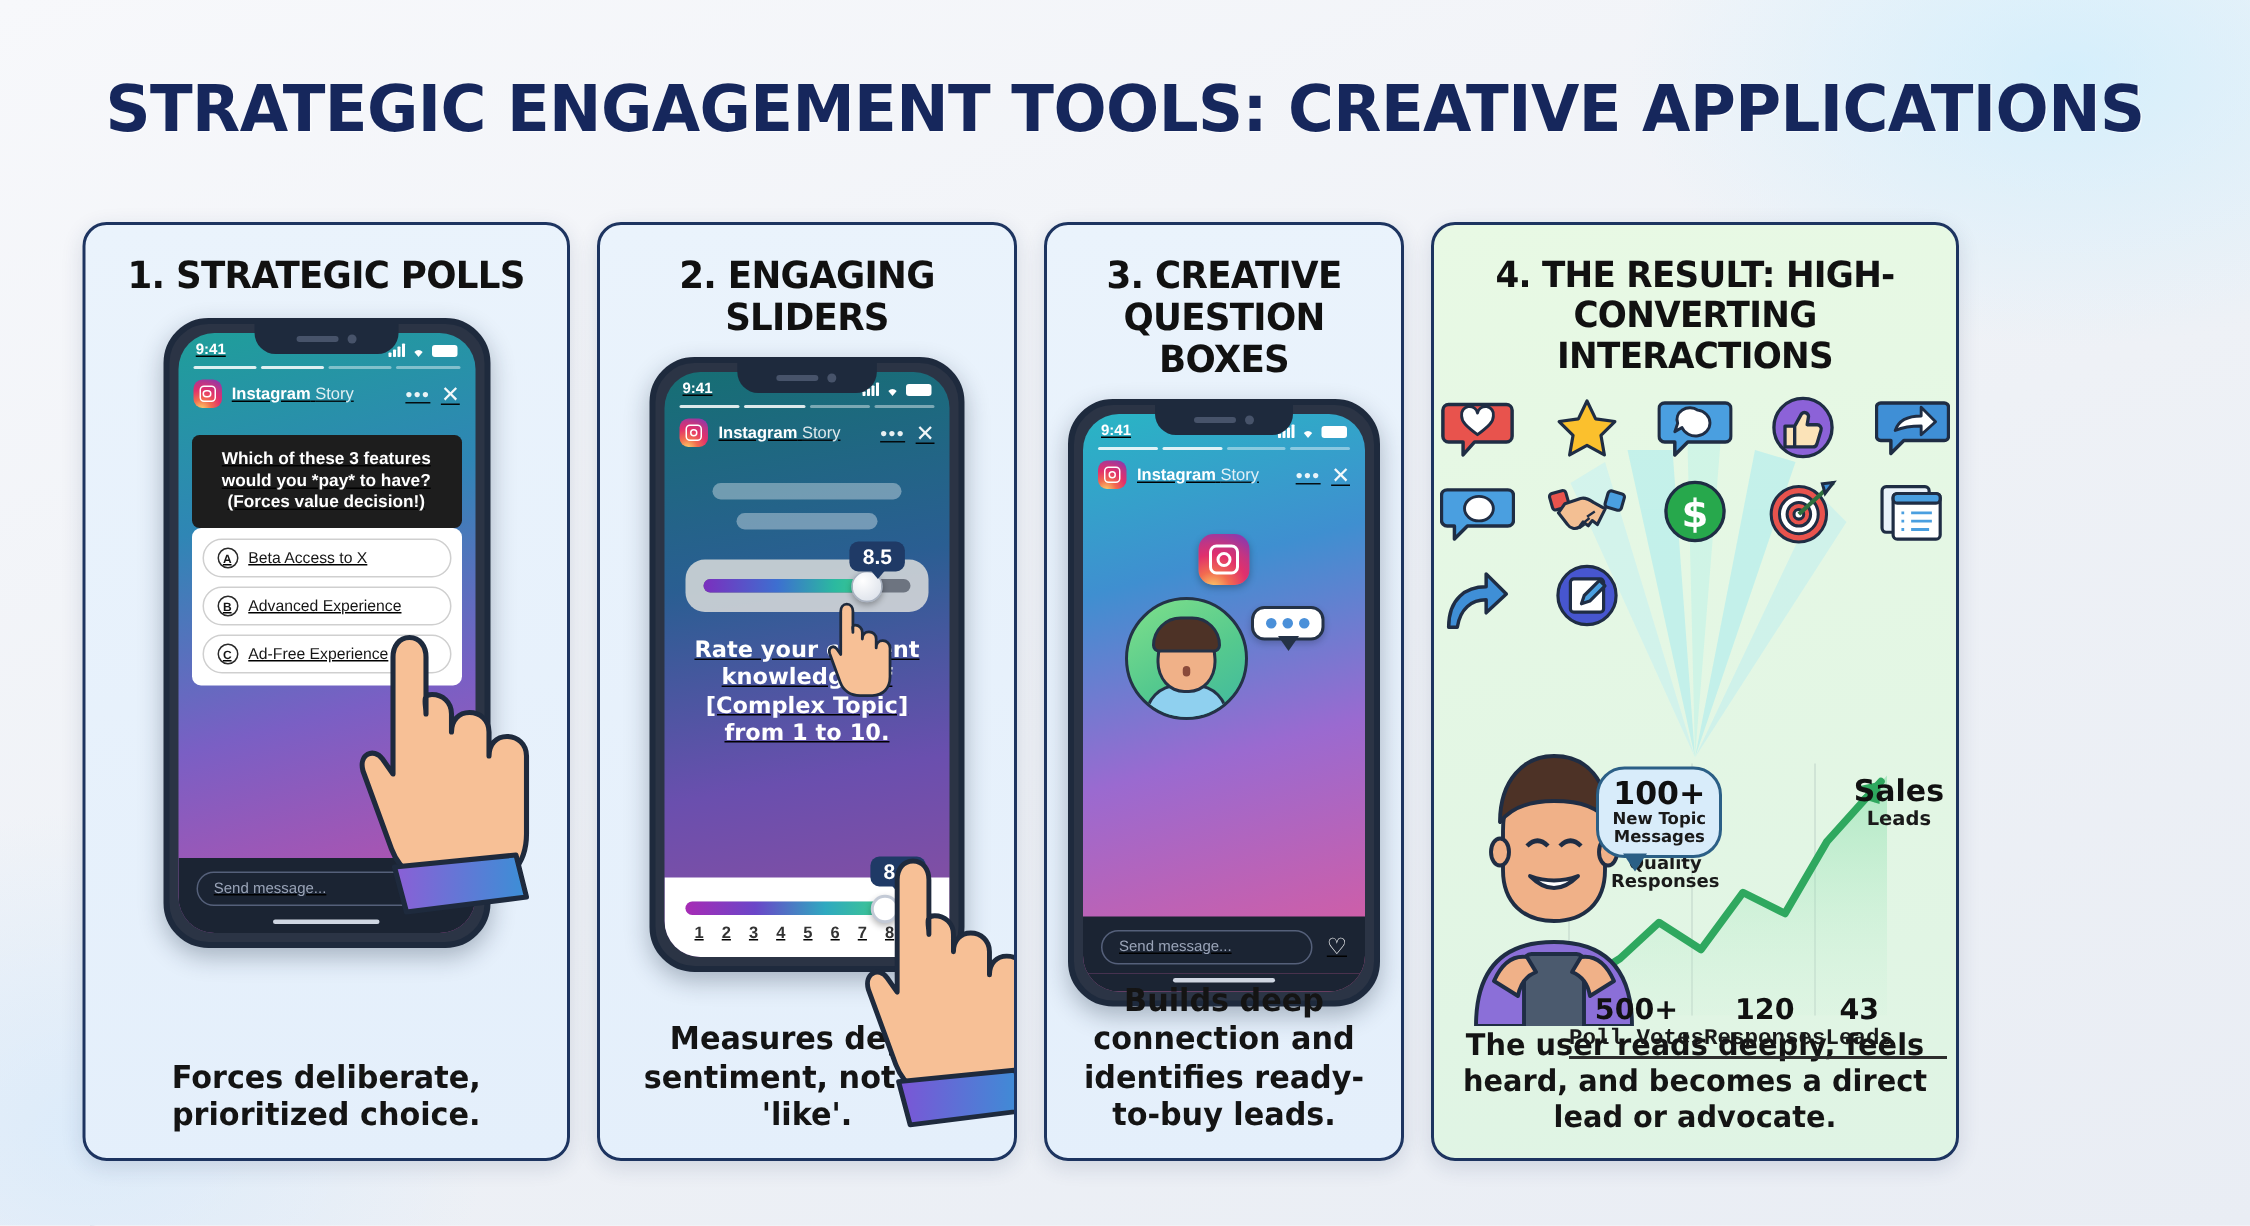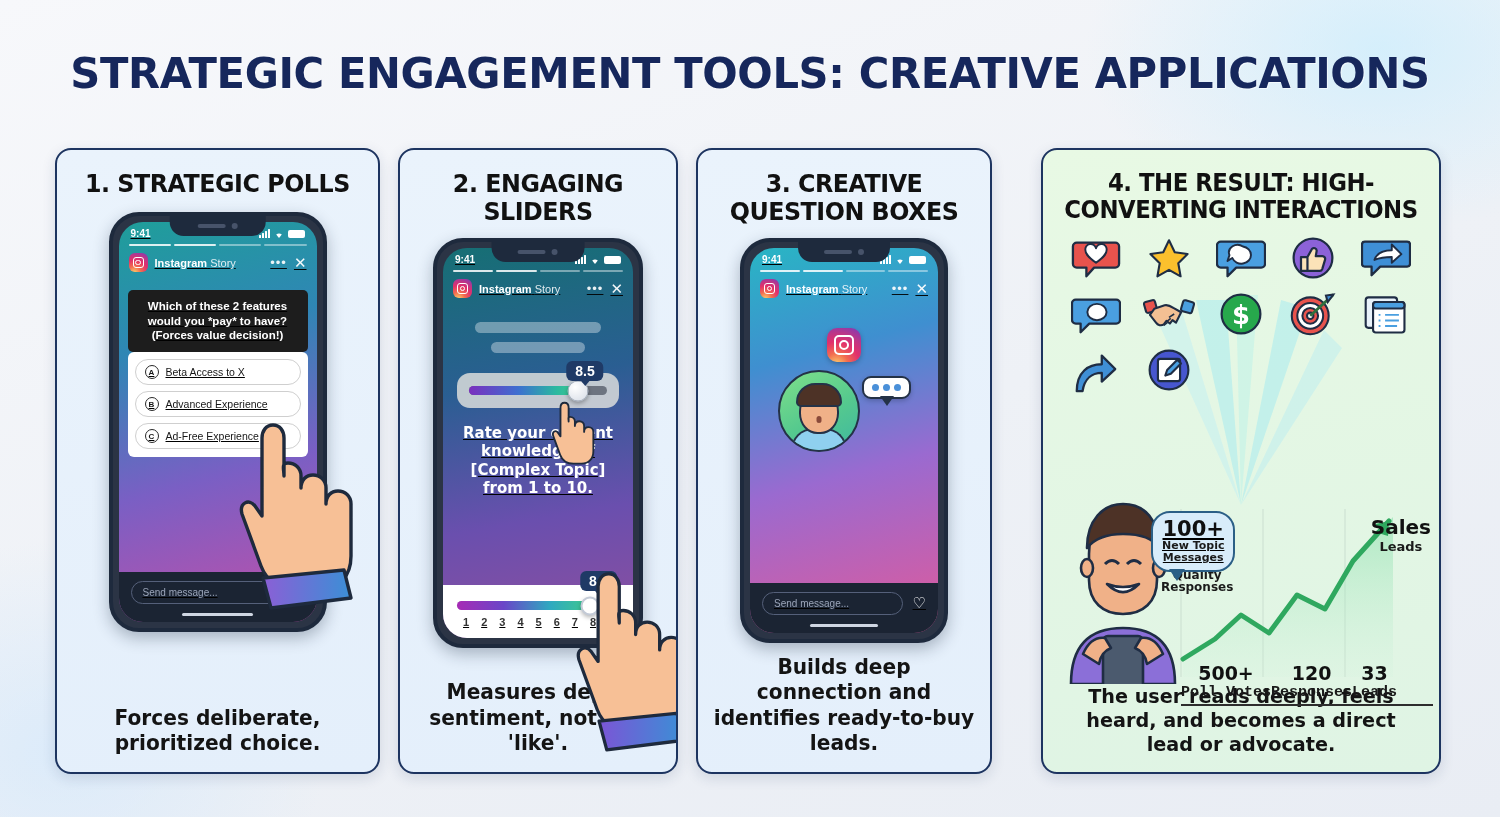--- a/index.html
+++ b/index.html
@@ -44,22 +44,22 @@
     border: 2.5px solid #1d3460;
     border-radius: 16px;
     position: relative;
     overflow: hidden;
     box-shadow: 0 4px 14px rgba(30,50,90,.14);
     display: flex; flex-direction: column; align-items: center;
   }
   .p1, .p2, .p3 { background: linear-gradient(175deg,#eaf3fc 0%, #e4effb 100%); }
   .p1 { width: 325px; }
   .p2 { width: 280px; }
-  .p3 { width: 296px; }
-  .p4 { width: 400px; background: linear-gradient(170deg,#e8f9e4 0%,#dff4e4 100%); margin-left: 31px; }
+  .p3 { width: 240px; }
+  .p4 { width: 352px; background: linear-gradient(170deg,#e8f9e4 0%,#dff4e4 100%); }
 
   .ptitle {
     margin-top: 20px;
     text-align: center;
     font-size: 25px; font-weight: 800;
     color: #111;
     line-height: 1.12;
     letter-spacing: -0.5px;
     font-family: "DejaVu Sans", sans-serif;
     transform: scaleX(.95);
@@ -313,21 +313,21 @@
   .resultbody { position: relative; z-index:2; width:100%; flex:1; }
   .person {
     position:absolute; left: 10px; bottom: 88px; width: 140px; z-index: 3;
   }
   .chartbox {
     position:absolute; right: 10px; bottom: 88px; width: 250px; height: 185px; z-index:2;
   }
   .statbubble {
     position:absolute; left: 108px; bottom: 200px; z-index:5;
     background:#d8ecfa; border:2px solid #2b5f86; border-radius:19px;
-    padding: 5px 9px 6px; text-align:center; line-height:1.08;text-decoration:underline;
+    padding: 5px 9px 6px; text-align:center; line-height:1.08;
   }
   .statbubble .big { font-size: 21px; font-weight:800; color:#101010; font-family:"DejaVu Sans",sans-serif;}
   .statbubble .sml { font-size: 11px; font-weight:700; color:#1a1a1a; font-family:"DejaVu Sans",sans-serif;}
   .statbubble::after{
     content:""; position:absolute; bottom:-11px; left:16px;
     border-left:8px solid transparent;border-right:8px solid transparent;
     border-top:12px solid #2b5f86;
   }
   .lbl-mid {
     position:absolute; left: 118px; bottom: 178px; text-align:center; z-index:4;
@@ -412,21 +412,21 @@
         </div>
         <div class="sthead">
           <span class="iglogo"></span>
           <span class="sthead-txt">
             <b>Instagram</b> <span class="muted">Story</span>
           </span>
           <span class="dots3">•••</span>
           <span class="xclose">✕</span>
         </div>
 
-        <div class="pollq">Which of these 2 features would you *pay* to have? (Forces value decision!)</div>
+        <div class="pollq">Which of these 3 features would you *pay* to have? (Forces value decision!)</div>
 
         <div class="pollcard">
           <div class="pollopt">
             <span class="lt">A</span>
             <span>Beta Access to X</span>
           </div>
           <div class="pollopt">
             <span class="lt">B</span>
             <span>Advanced Experience</span>
           </div>
@@ -804,21 +804,21 @@
       <div class="axisrow">
         <div>
           <div class="big">500+</div>
           <div class="sml">Poll Votes</div>
         </div>
         <div>
           <div class="big">120</div>
           <div class="sml">Responses</div>
         </div>
         <div>
-          <div class="big">33</div>
+          <div class="big">43</div>
           <div class="sml">Leads</div>
         </div>
       </div>
     </div>
 
     <div class="caption">The user reads deeply, feels heard, and becomes a direct lead or advocate.</div>
   </div>
 
 </div>
 

